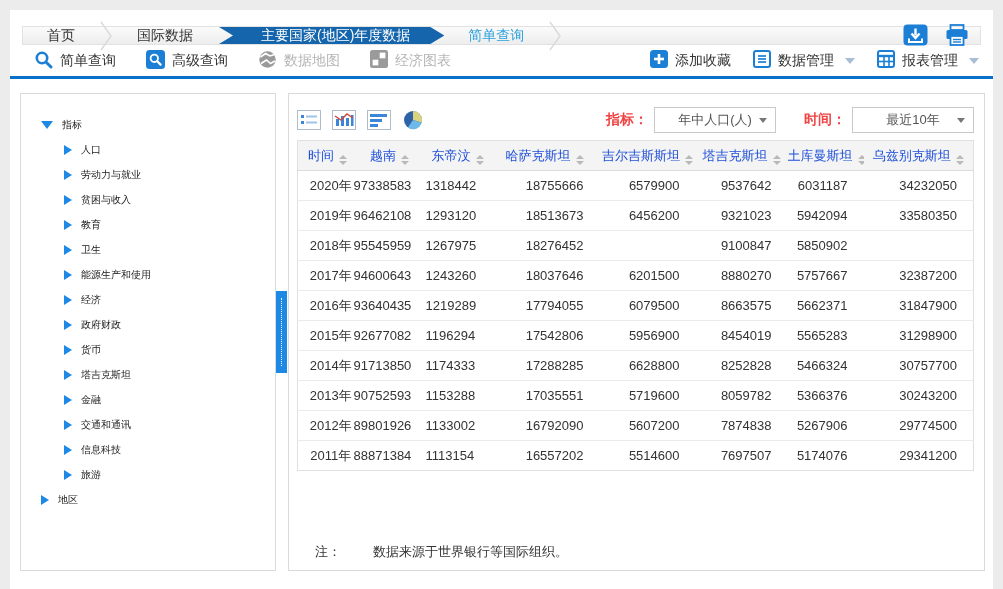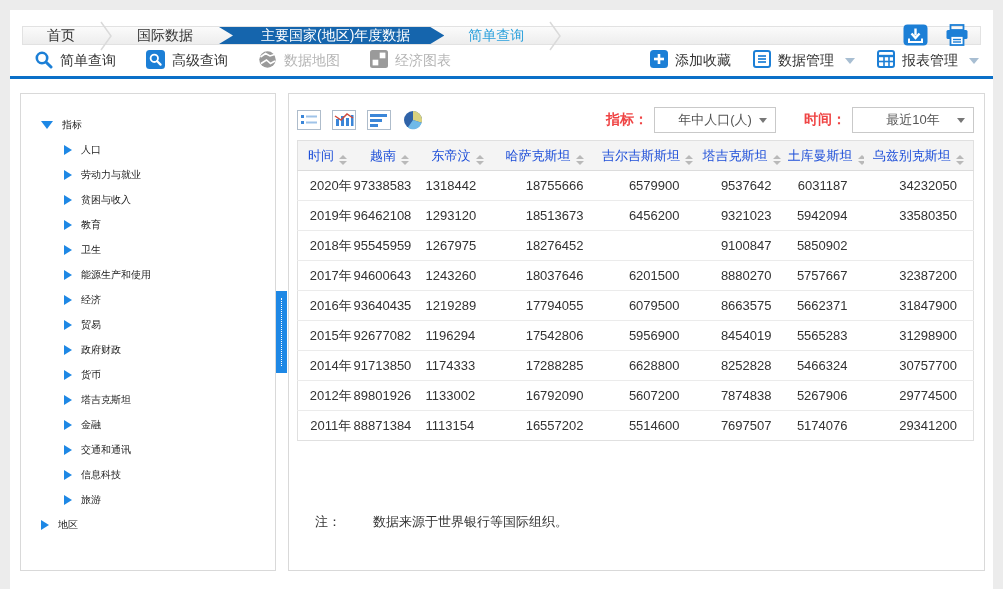--- a/index.html
+++ b/index.html
@@ -215,24 +215,20 @@
               <i class="arr-right"></i>
               <span>卫生</span>
             </div>
             <div class="tree-item">
               <i class="arr-right"></i>
               <span>能源生产和使用</span>
             </div>
             <div class="tree-item">
               <i class="arr-right"></i>
               <span>经济</span>
-            </div>
-            <div class="tree-item">
-              <i class="arr-right"></i>
-              <span>贸易</span>
             </div>
             <div class="tree-item">
               <i class="arr-right"></i>
               <span>政府财政</span>
             </div>
             <div class="tree-item">
               <i class="arr-right"></i>
               <span>货币</span>
             </div>
             <div class="tree-item">
@@ -428,20 +424,30 @@
                 <td>2014年</td>
                 <td>91713850</td>
                 <td>1174333</td>
                 <td>17288285</td>
                 <td>6628800</td>
                 <td>8252828</td>
                 <td>5466324</td>
                 <td>30757700</td>
               </tr>
               <tr>
+                <td>2013年</td>
+                <td>90752593</td>
+                <td>1153288</td>
+                <td>17035551</td>
+                <td>5719600</td>
+                <td>8059782</td>
+                <td>5366376</td>
+                <td>30243200</td>
+              </tr>
+              <tr>
                 <td>2012年</td>
                 <td>89801926</td>
                 <td>1133002</td>
                 <td>16792090</td>
                 <td>5607200</td>
                 <td>7874838</td>
                 <td>5267906</td>
                 <td>29774500</td>
               </tr>
               <tr>

